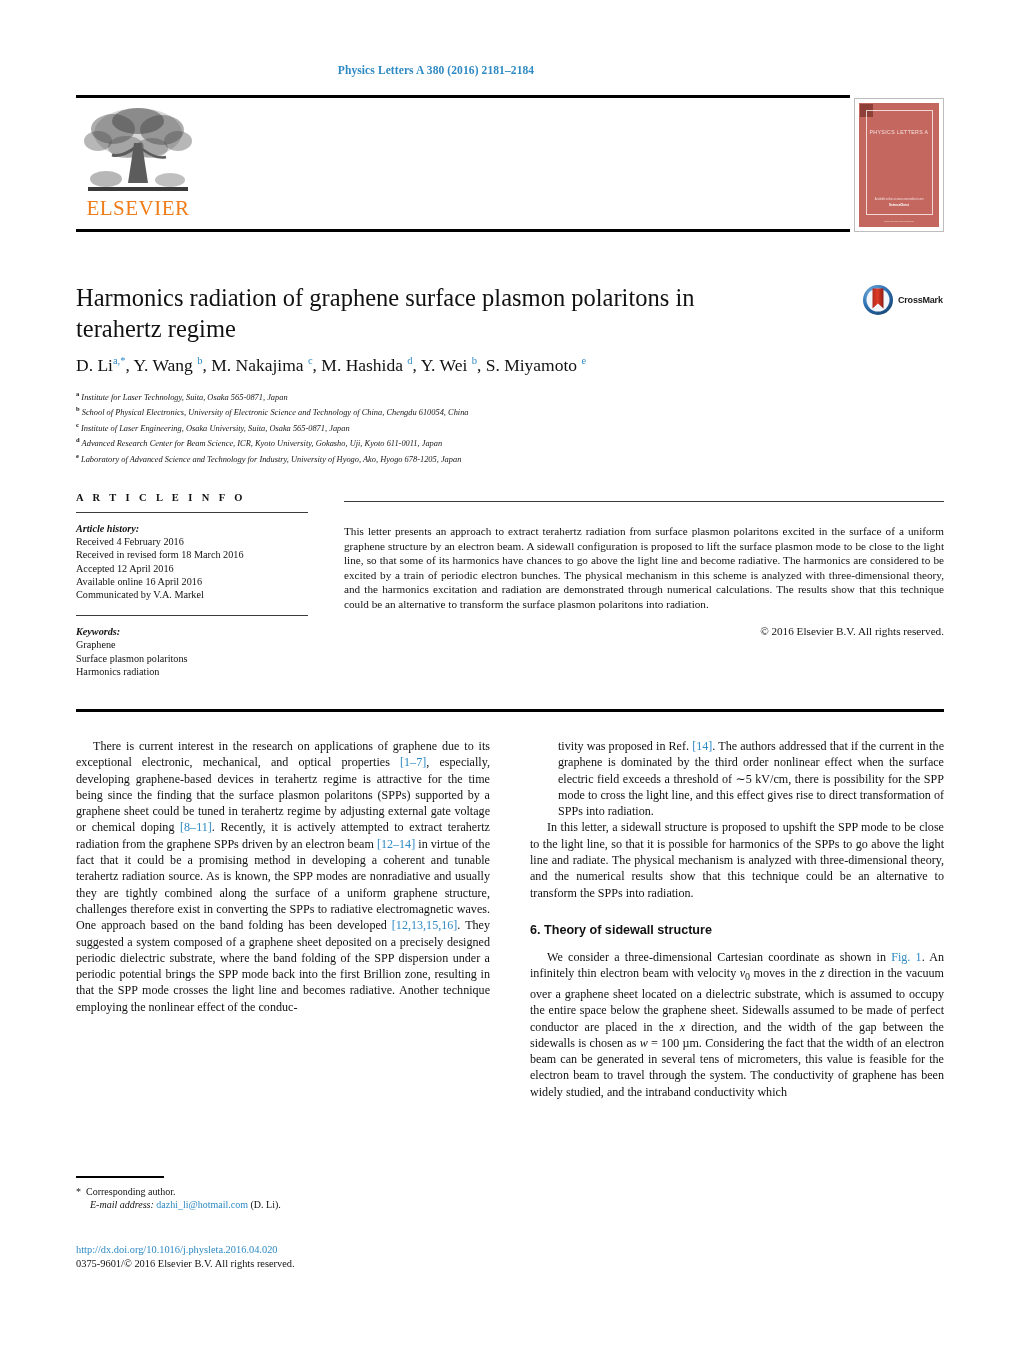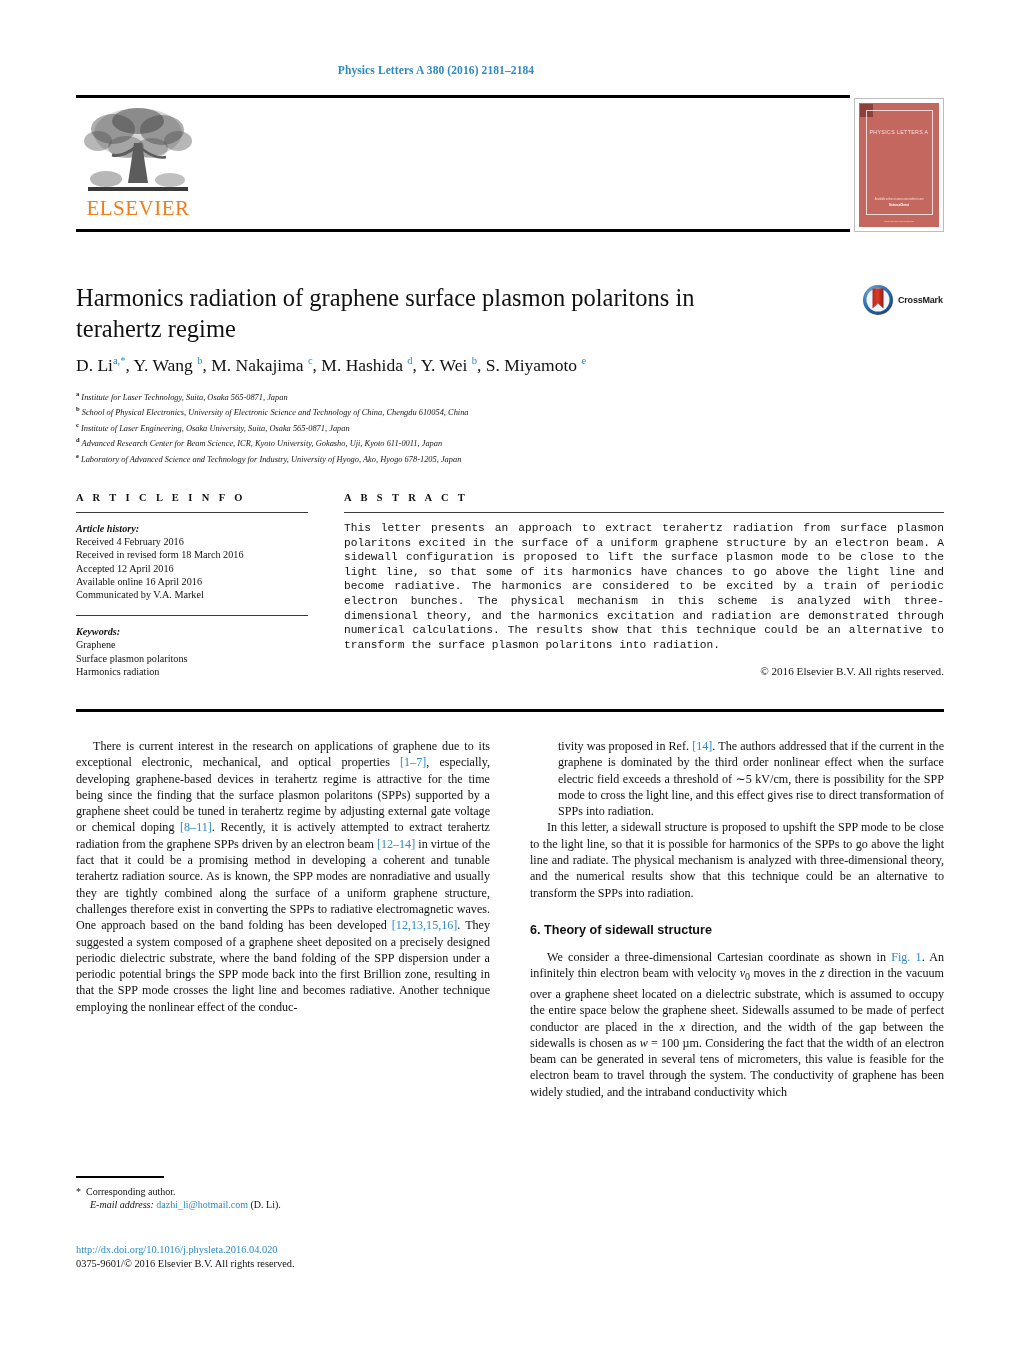--- a/index.html
+++ b/index.html
@@ -132,23 +132,23 @@
     font-family:"Liberation Serif",serif;
     font-size:10.5px;font-weight:bold;letter-spacing:3.4px;color:#111;
   }
   .hr-thin{height:1px;background:#3a3a3a;margin-top:9px;}
   .infotxt{
     font-family:"Liberation Serif",serif;
     font-size:10.2px;line-height:13.2px;color:#111;margin-top:9px;
   }
   .infotxt .it{font-style:italic;font-weight:bold;}
   .abstract{
-    font-family:Liberation Mono, monospace;
+    font-family:Liberation Serif, serif;
     font-size:11.2px;line-height:14.6px;color:#111;
-    text-align:justify;margin-top:8px;
+    text-align:justify;margin-top:22px;
   }
   .copyright{
     font-family:"Liberation Serif",serif;
     font-size:11.2px;color:#111;text-align:right;margin-top:13px;
   }
   .rule-heavy{
     position:absolute;left:76px;top:709px;width:868px;height:2.5px;background:#000;
   }
 
   
@@ -286,21 +286,20 @@
       <div class="hr-thin" style="margin-top:14px"></div>
       <div class="infotxt">
         <span class="it">Keywords:</span><br>
         <span>Graphene</span><br>
         <span>Surface plasmon polaritons</span><br>
         <span>Harmonics radiation</span>
       </div>
     </div>
 
     <div class="col-abs">
-      <div class="sechead">A B S T R A C T</div>
       <div class="hr-thin"></div>
       <div class="abstract">This letter presents an approach to extract terahertz radiation from surface plasmon polaritons excited in the surface of a uniform graphene structure by an electron beam. A sidewall configuration is proposed to lift the surface plasmon mode to be close to the light line, so that some of its harmonics have chances to go above the light line and become radiative. The harmonics are considered to be excited by a train of periodic electron bunches. The physical mechanism in this scheme is analyzed with three-dimensional theory, and the harmonics excitation and radiation are demonstrated through numerical calculations. The results show that this technique could be an alternative to transform the surface plasmon polaritons into radiation.</div>
       <div class="copyright">© 2016 Elsevier B.V. All rights reserved.</div>
     </div>
   </div>
 
   <div class="rule-heavy"></div>
 
   <div class="body-left">
     <p class="para">There is current interest in the research on applications of graphene due to its exceptional electronic, mechanical, and optical properties <a class="ref" href="#">[1–7]</a>, especially, developing graphene-based devices in terahertz regime is attractive for the time being since the finding that the surface plasmon polaritons (SPPs) supported by a graphene sheet could be tuned in terahertz regime by adjusting external gate voltage or chemical doping <a class="ref" href="#">[8–11]</a>. Recently, it is actively attempted to extract terahertz radiation from the graphene SPPs driven by an electron beam <a class="ref" href="#">[12–14]</a> in virtue of the fact that it could be a promising method in developing a coherent and tunable terahertz radiation source. As is known, the SPP modes are nonradiative and usually they are tightly combined along the surface of a uniform graphene structure, challenges therefore exist in converting the SPPs to radiative electromagnetic waves. One approach based on the band folding has been developed <a class="ref" href="#">[12,13,15,16]</a>. They suggested a system composed of a graphene sheet deposited on a precisely designed periodic dielectric substrate, where the band folding of the SPP dispersion under a periodic potential brings the SPP mode back into the first Brillion zone, resulting in that the SPP mode crosses the light line and becomes radiative. Another technique employing the nonlinear effect of the conduc-</p>

